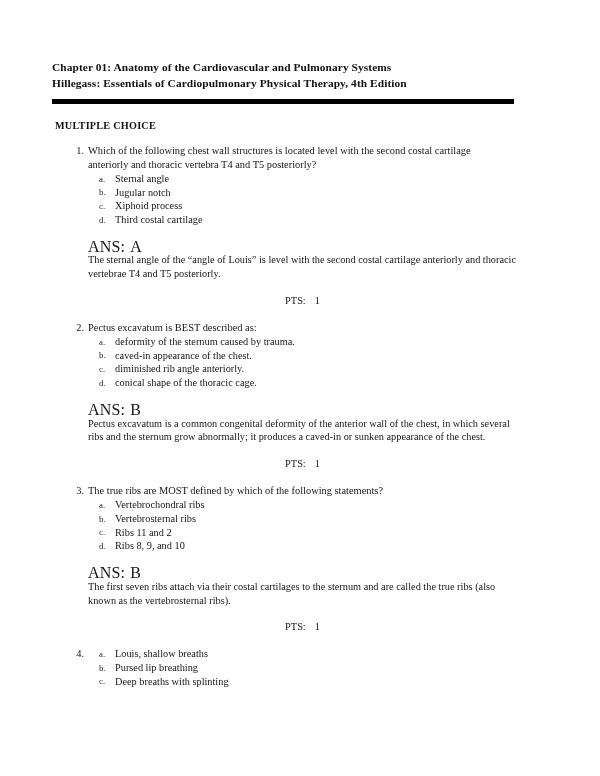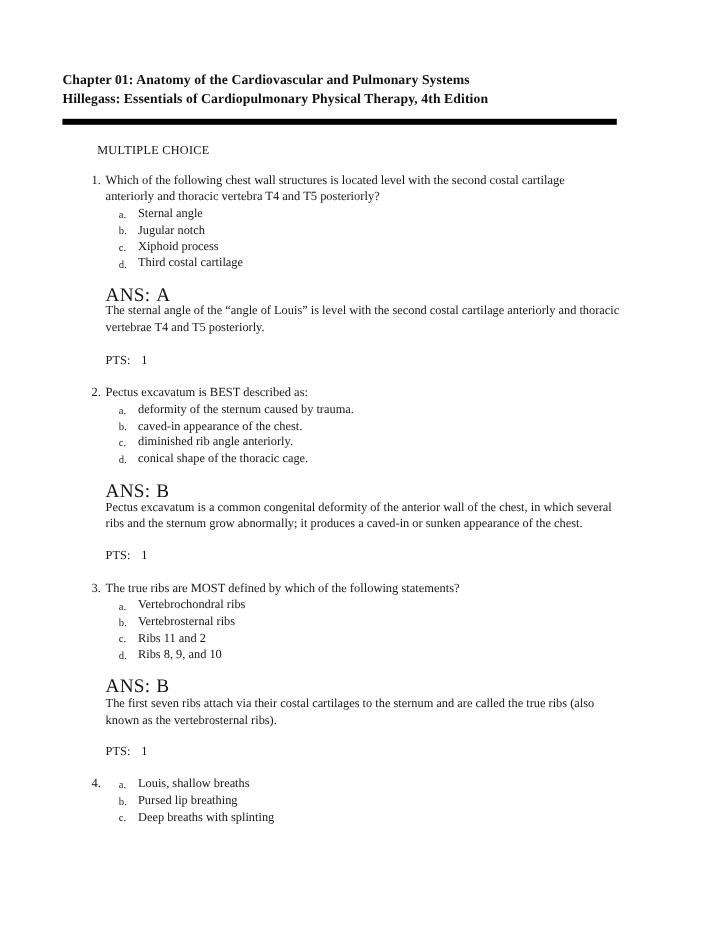--- a/index.html
+++ b/index.html
@@ -50,25 +50,24 @@
     width: 462px;
     height: 5px;
     background: #000000;
   }
 
   
   .section-heading {
     position: absolute;
     left: 55px;
     top: 120px;
-    font-weight: normal;
+    font-weight: bold;
     font-size: 10.2px;
     letter-spacing: 0.25px;
     color: #111111;
-    margin-left: 26px;
   }
 
   
   .qlist {
     position: absolute;
     left: 0;
     top: 144px;
     width: 600px;
   }
 
@@ -145,20 +144,21 @@
     font-size: 10.3px;
     line-height: 13.9px;
     color: #161616;
     text-align: left;
   }
   .pts-line {
     margin-top: 13px;
     font-size: 10.3px;
     line-height: 13.9px;
     color: #161616;
+    text-align: center;
   }
   .pts-gap {
     display: inline-block;
     width: 9px;
   }
 
   .spacer-after-answer { height: 2px; }
 </style>
 </head>
 <body>

